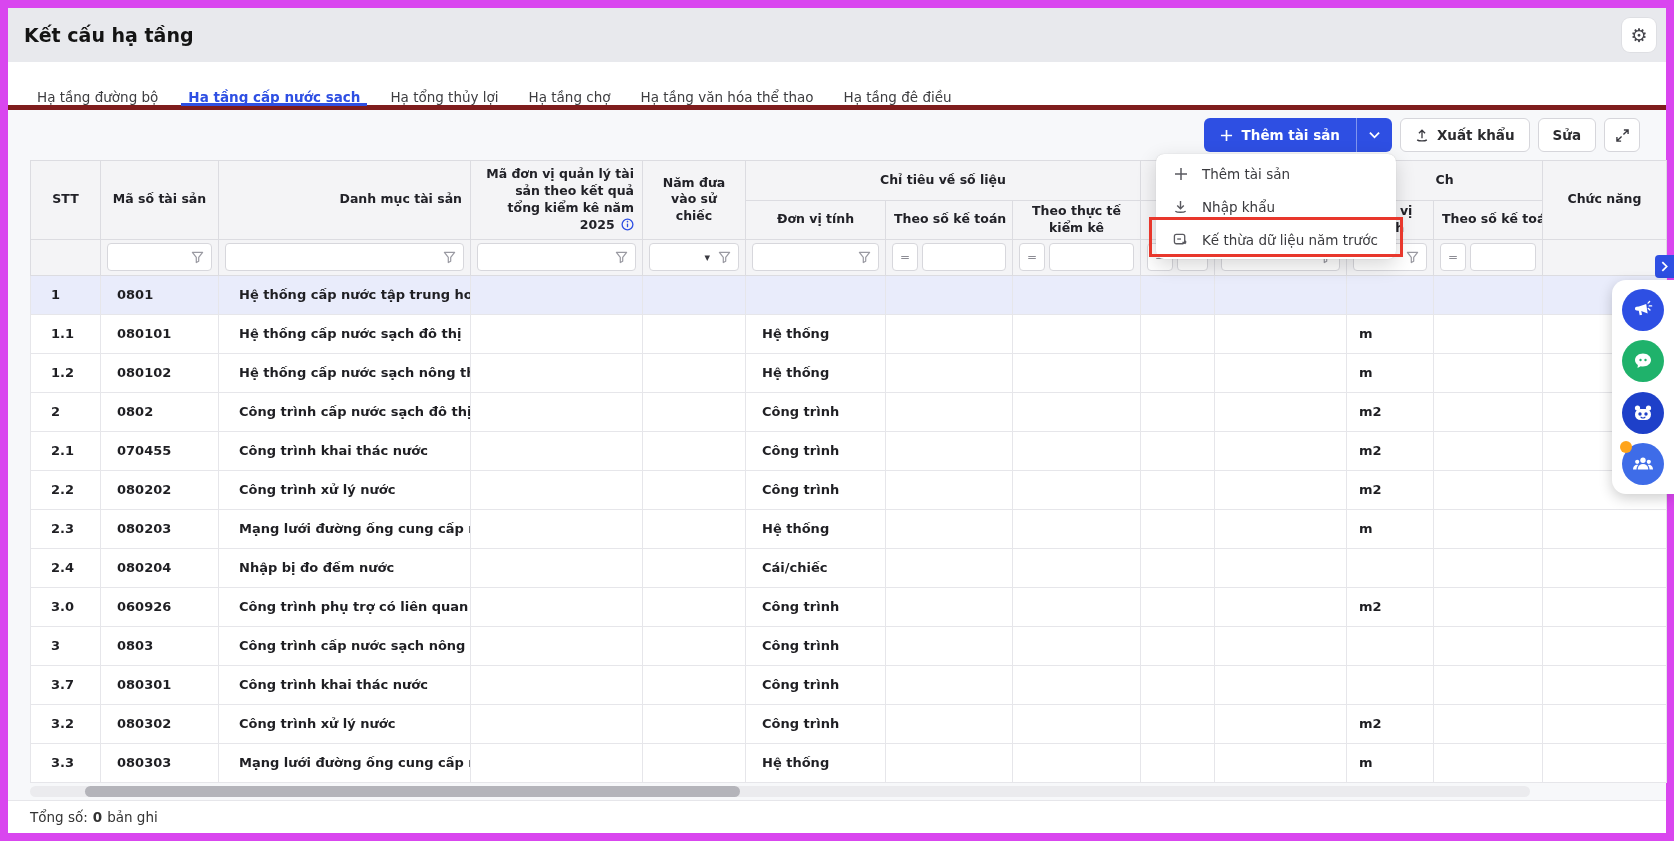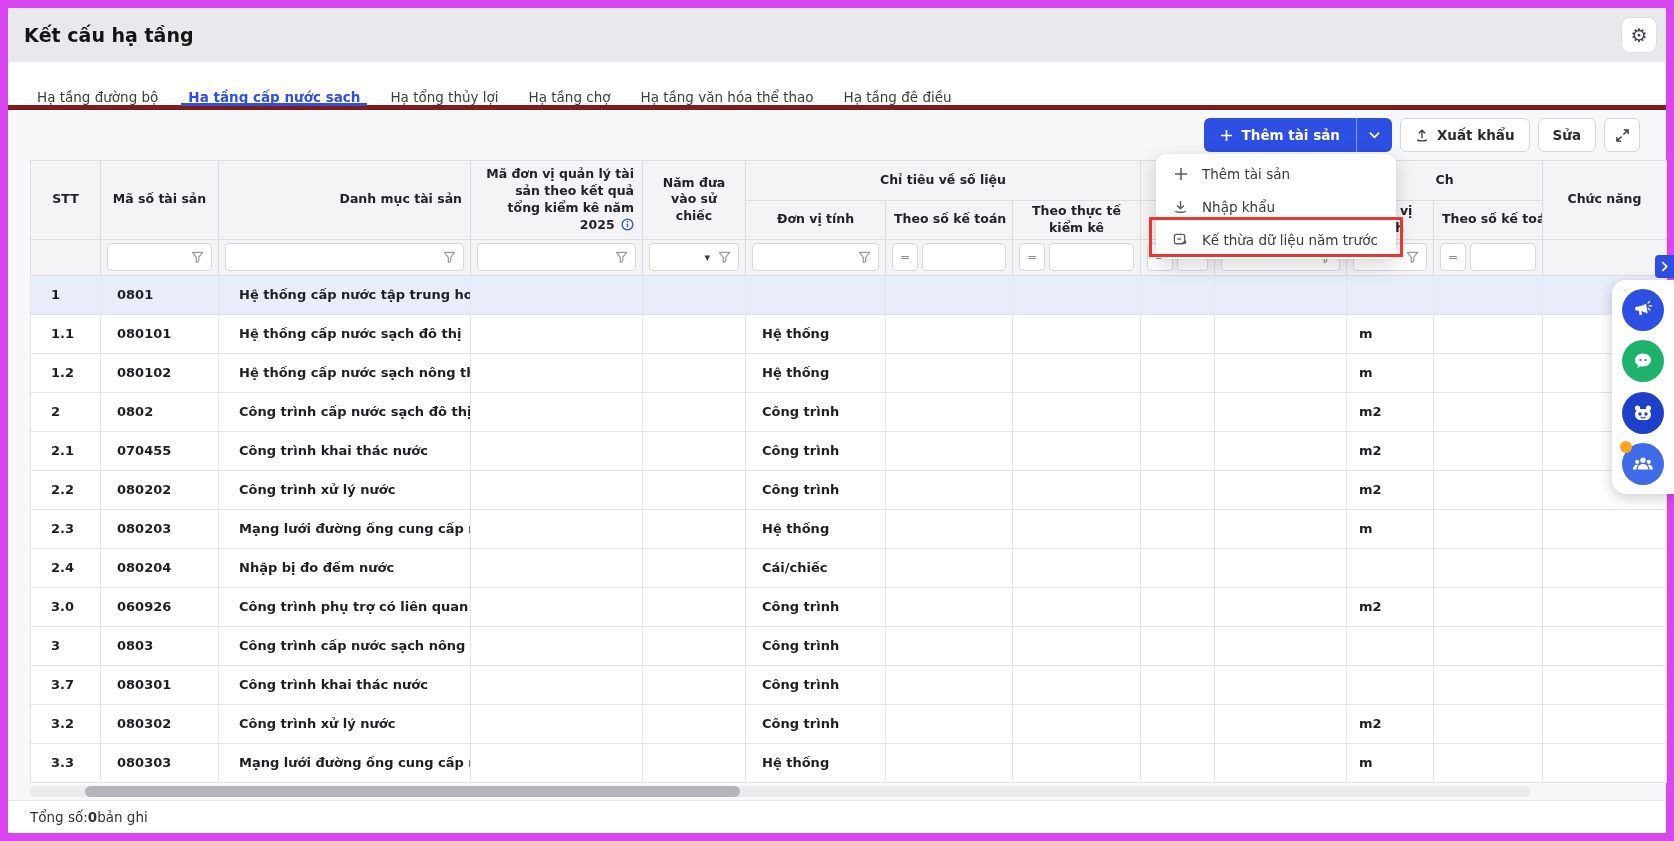--- a/index.html
+++ b/index.html
@@ -50,21 +50,21 @@
   .fbox{display:flex;align-items:center;justify-content:space-between;background:#fff;border:1px solid #d7d7dc;border-radius:4px;height:28px;padding:0 7px;cursor:text;}
   .fbox .sp{flex:1;}
   .feq{display:flex;gap:4px;height:28px;}
   .feq .eqbox{width:26px;background:#fff;border:1px solid #d7d7dc;border-radius:4px;display:flex;align-items:center;justify-content:center;color:#8c8c94;font-size:12px;flex:0 0 auto;}
   .feq .num{flex:1;background:#fff;border:1px solid #d7d7dc;border-radius:4px;}
   .caret-glyph{color:#3a3a40;font-size:11px;margin-right:8px;}
 
   
   .hscroll{position:absolute;left:22px;top:676px;width:1500px;height:11px;background:#ebebee;border-radius:6px;}
   .hthumb{position:absolute;left:55px;top:0;width:655px;height:11px;background:#b4b4ba;border-radius:6px;cursor:grab;}
-  .statusbar{position:absolute;left:0;right:0;bottom:0;height:33px;background:#fff;border-top:1px solid #e6e6ea;display:flex;align-items:center;padding-left:22px;font-size:13.5px;color:#333;}
+  .statusbar{position:absolute;left:0;right:0;bottom:0;height:33px;background:#fff;border-top:1px solid #e6e6ea;display:flex;align-items:center;gap:5px;padding-left:22px;font-size:13.5px;color:#333;}
   .statusbar b{font-weight:bold;}
 
   
   .dropdown{position:absolute;left:1148px;top:146px;width:240px;background:#fff;border-radius:8px;box-shadow:0 6px 20px rgba(0,0,0,.16),0 0 1px rgba(0,0,0,.2);padding:3px 0;z-index:30;}
   .mitem{height:33px;display:flex;align-items:center;gap:13px;padding:0 16px;font-size:13.5px;color:#3a3a3e;cursor:pointer;white-space:nowrap;}
   .mitem .micon{width:17px;display:flex;justify-content:center;color:#5a5a60;flex:0 0 auto;}
   .annotate{position:absolute;left:1141px;top:209px;width:254px;height:40px;border:3px solid var(--annotation);z-index:40;pointer-events:none;}
 
   
   .side-tab{position:absolute;right:0;top:255px;width:19px;height:23px;background:var(--primary);border-radius:4px 0 0 4px;display:flex;align-items:center;justify-content:center;cursor:pointer;z-index:60;}

